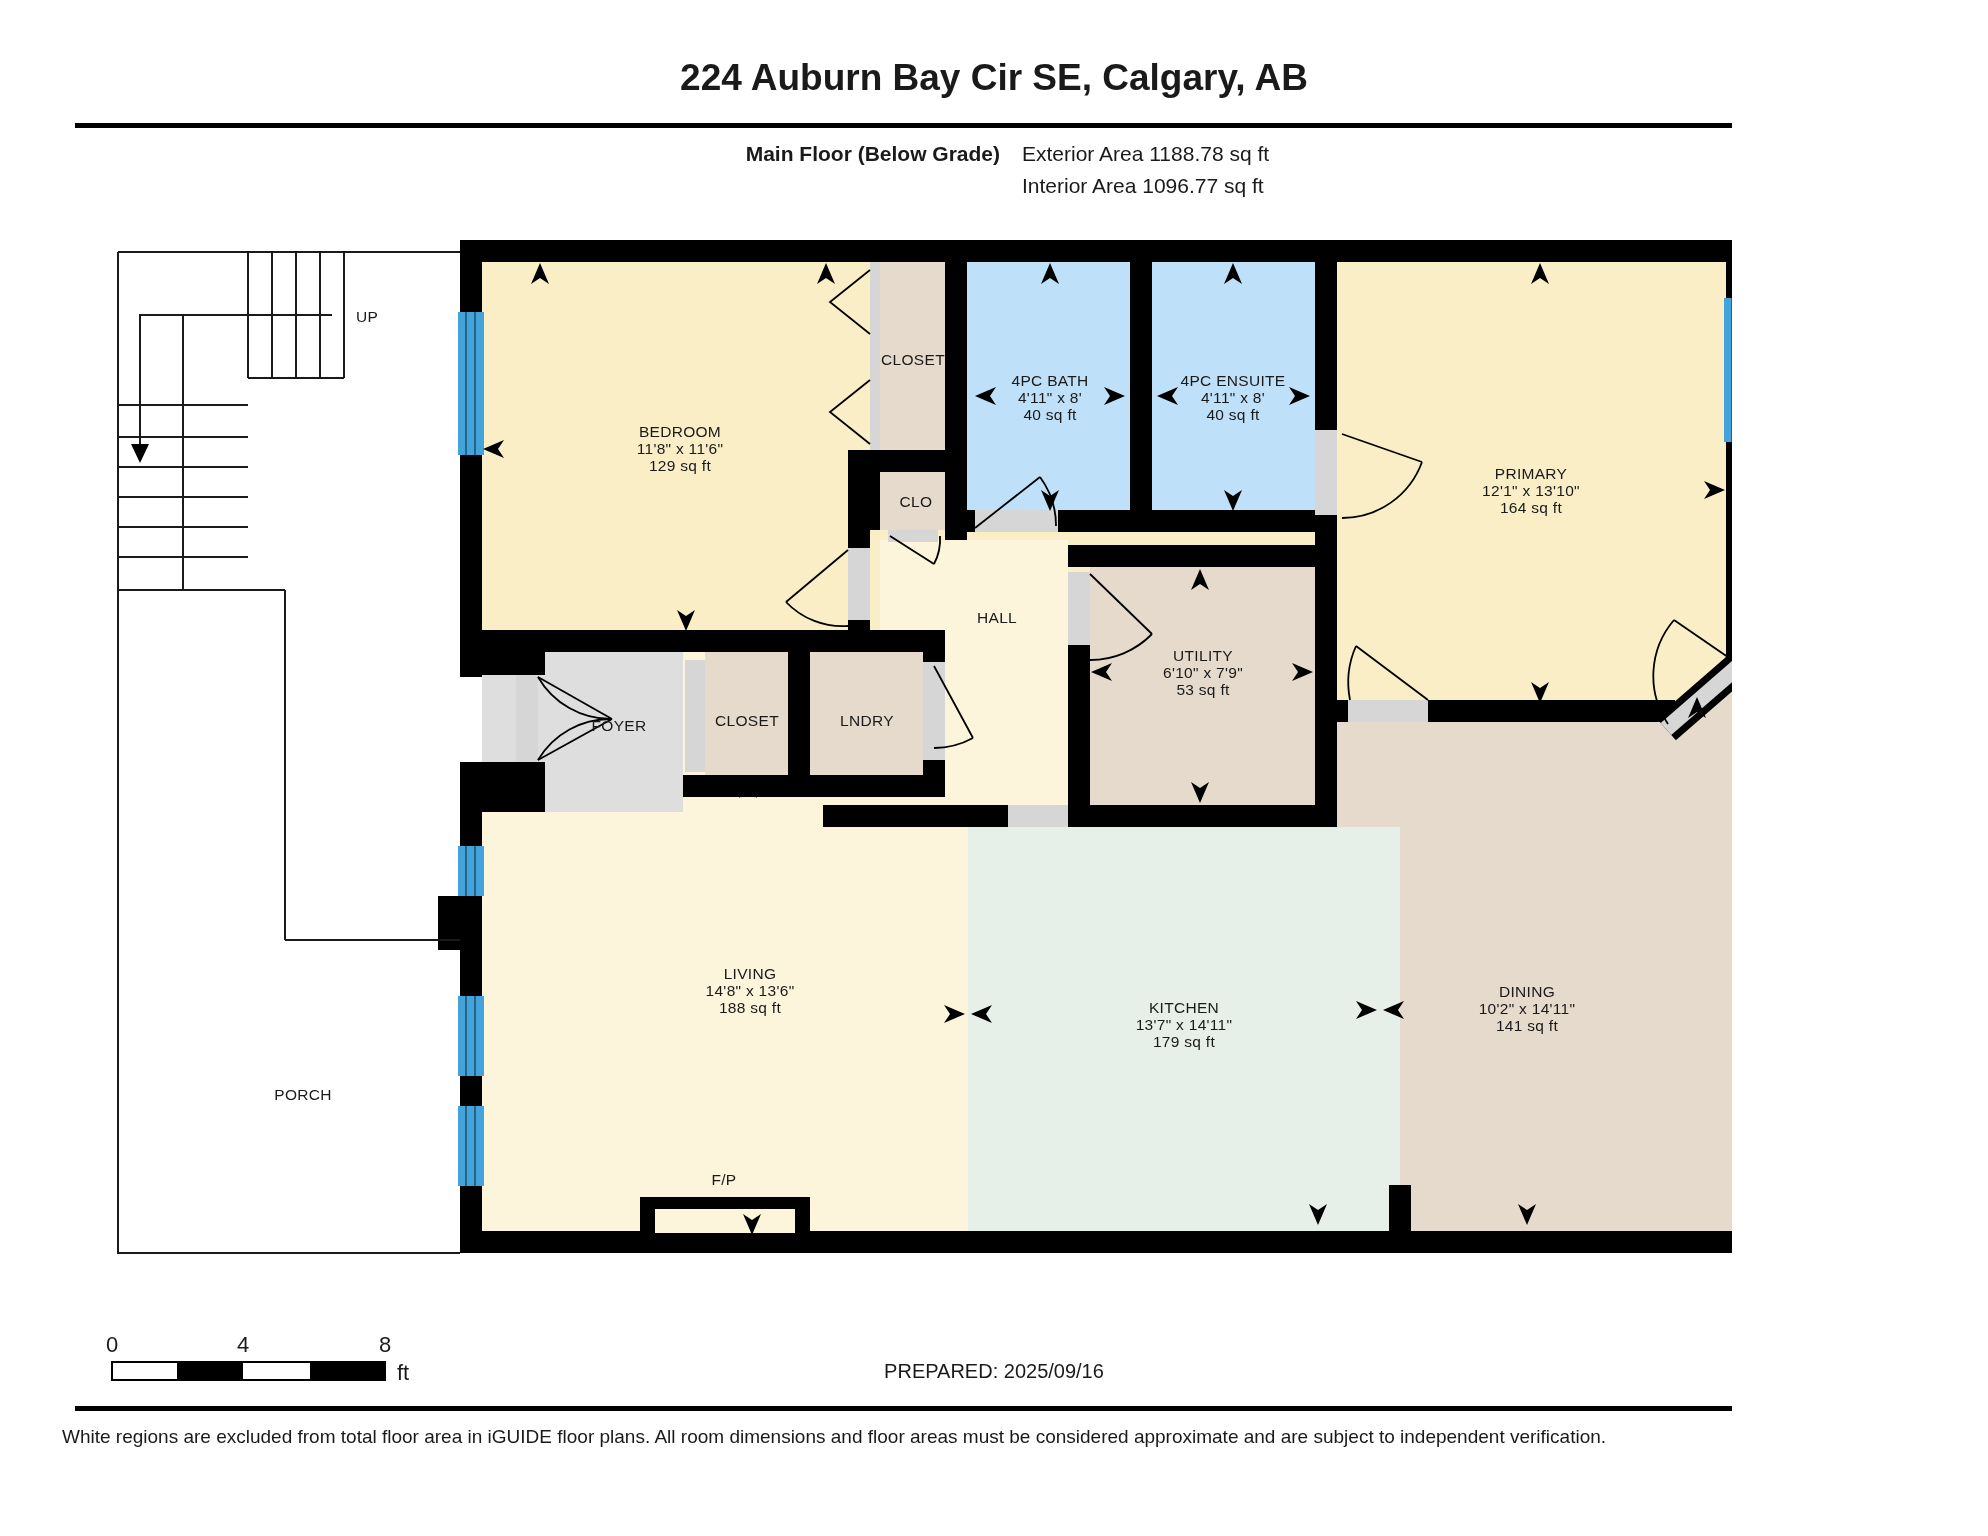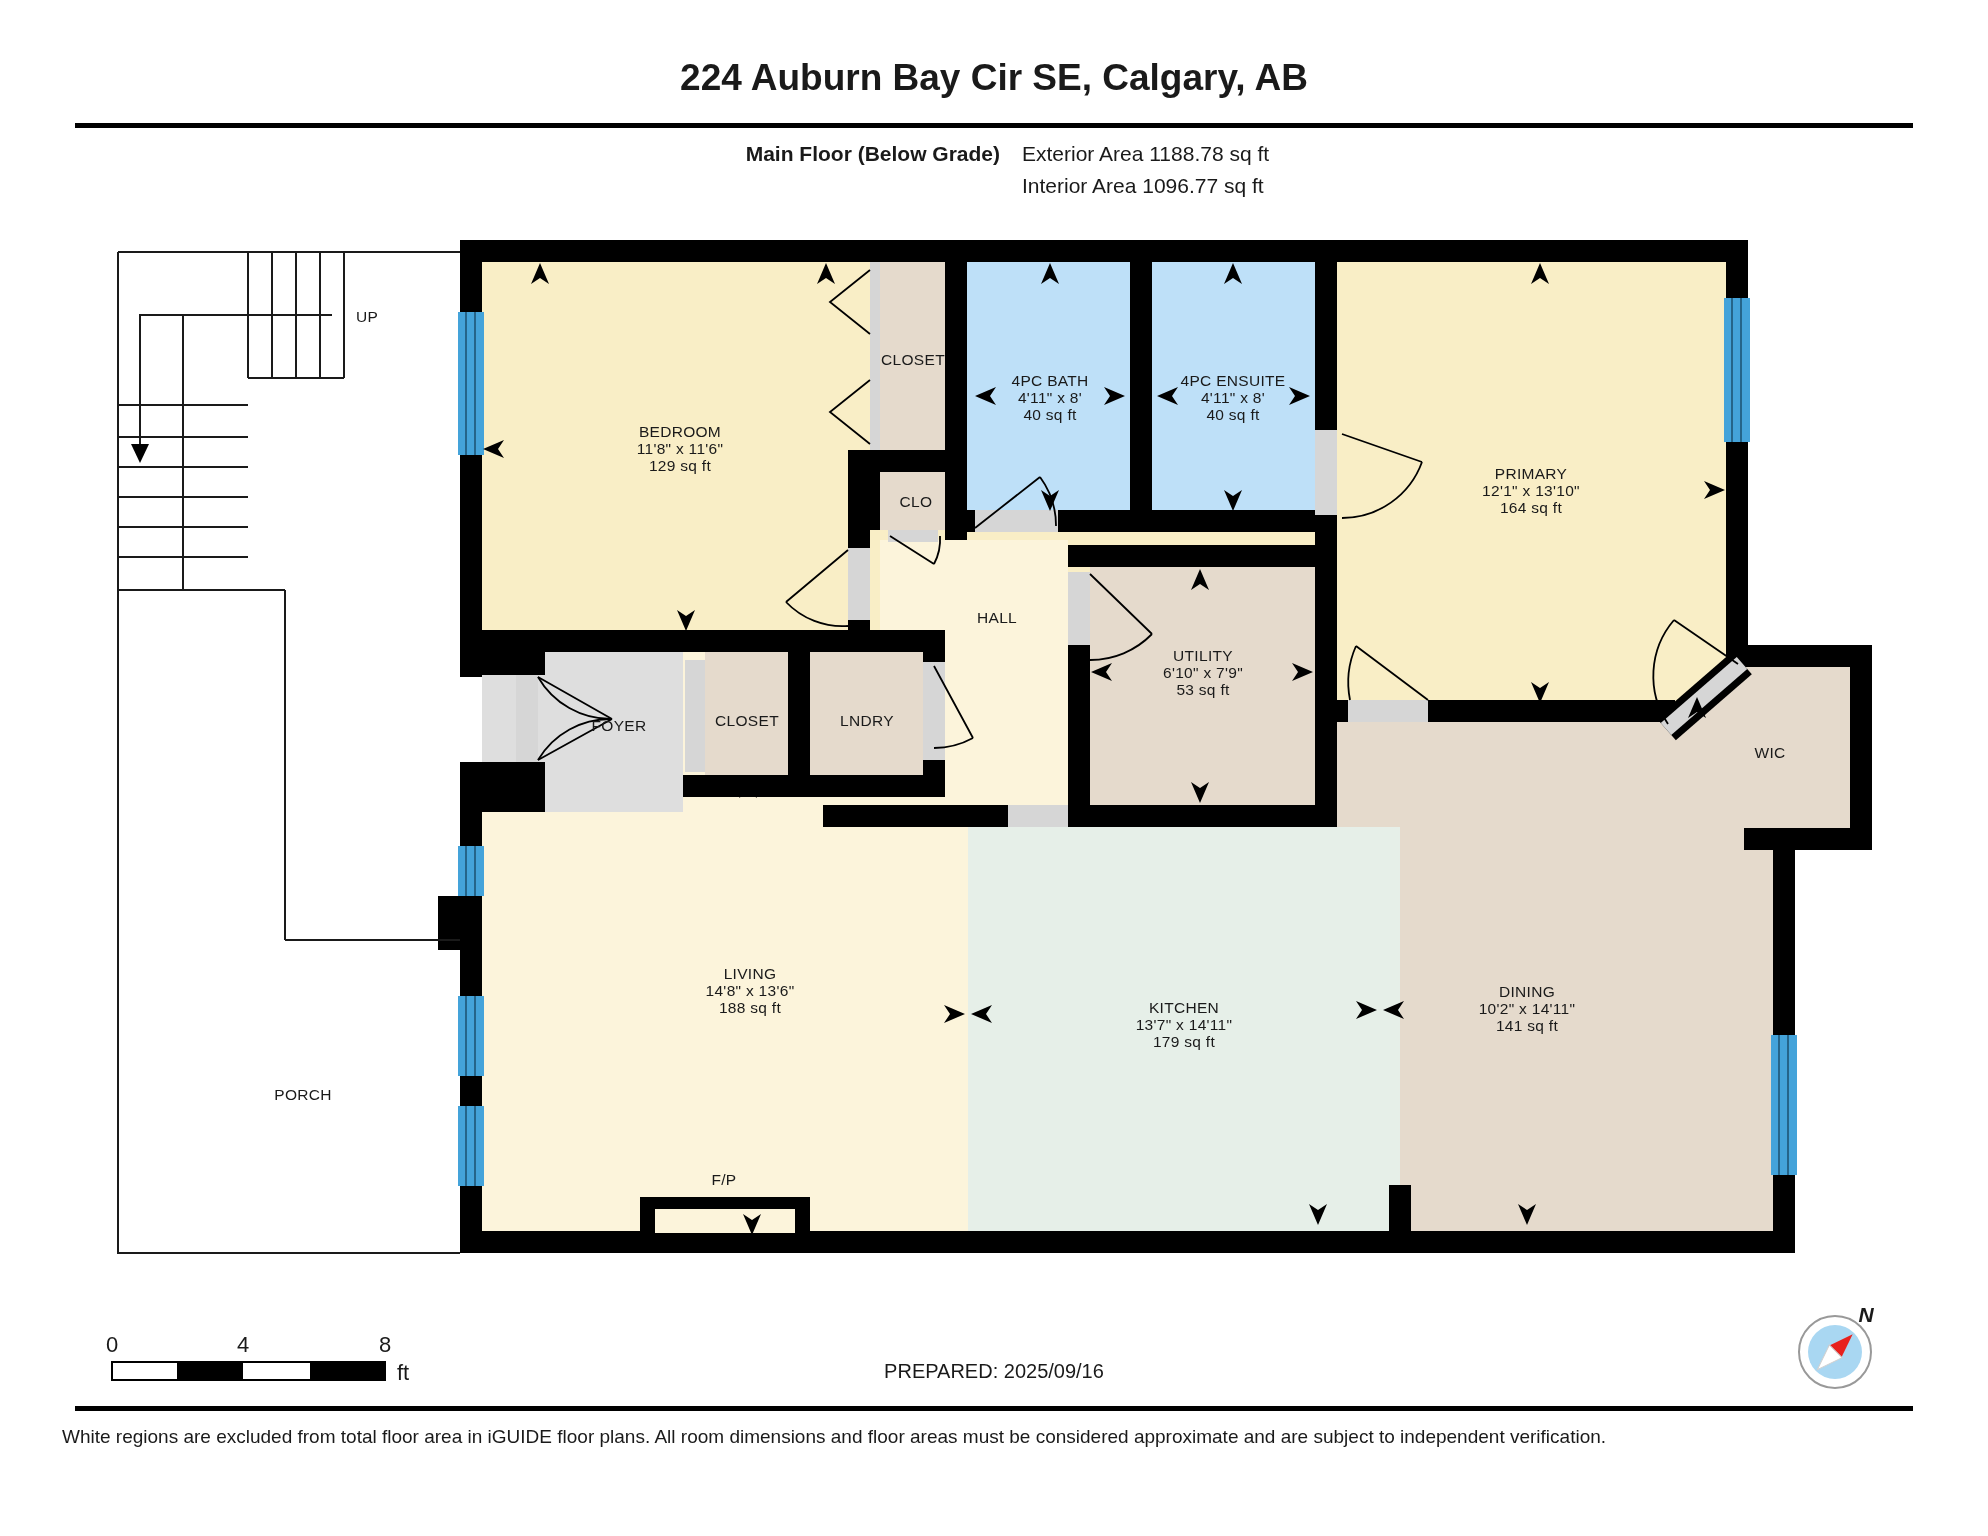--- a/index.html
+++ b/index.html
@@ -1,16 +1,16 @@
 <!DOCTYPE html>
 <html style="--wall: #000000; --cream: #F9EEC6; --cream-light: #FCF4DB; --tan: #E5DACC; --blue: #BEE0F8; --mint: #E6EFE8; --gray-room: #DEDEDE; --threshold: #D6D6D6; --window: #44A3DA; --compass-red: #E8211D; --compass-blue: #A9D7F2;"><head>
 <meta charset="utf-8">
 <style>
   html,body{margin:0;padding:0;background:#fff;}
-  .page{position:relative;width:1988px;height:1536px;background:#ffffff;overflow:hidden;
+  .page{position:relative;width:1732px;height:1536px;background:#ffffff;overflow:hidden;
         font-family:"Liberation Sans", sans-serif;border-radius:20px;}
   svg{position:absolute;left:0;top:0;}
   svg text{fill:#1a1a1a;font-family:"Liberation Sans", sans-serif;}
   .title{font-size:37px;font-weight:bold;}
   .sub-b{font-size:21px;font-weight:bold;}
   .sub{font-size:21px;}
   .room{font-size:15.5px;letter-spacing:.3px;}
   .small-lb{font-size:15.5px;letter-spacing:.3px;}
   .scale-num{font-size:22px;}
   .foot{font-size:19px;}

